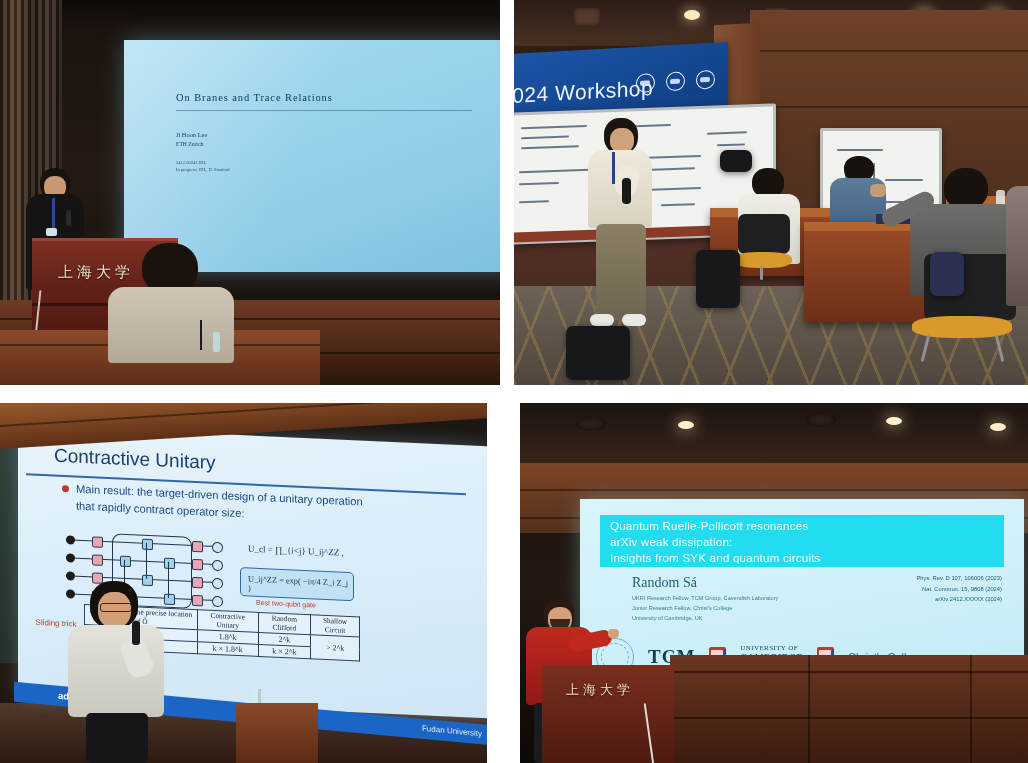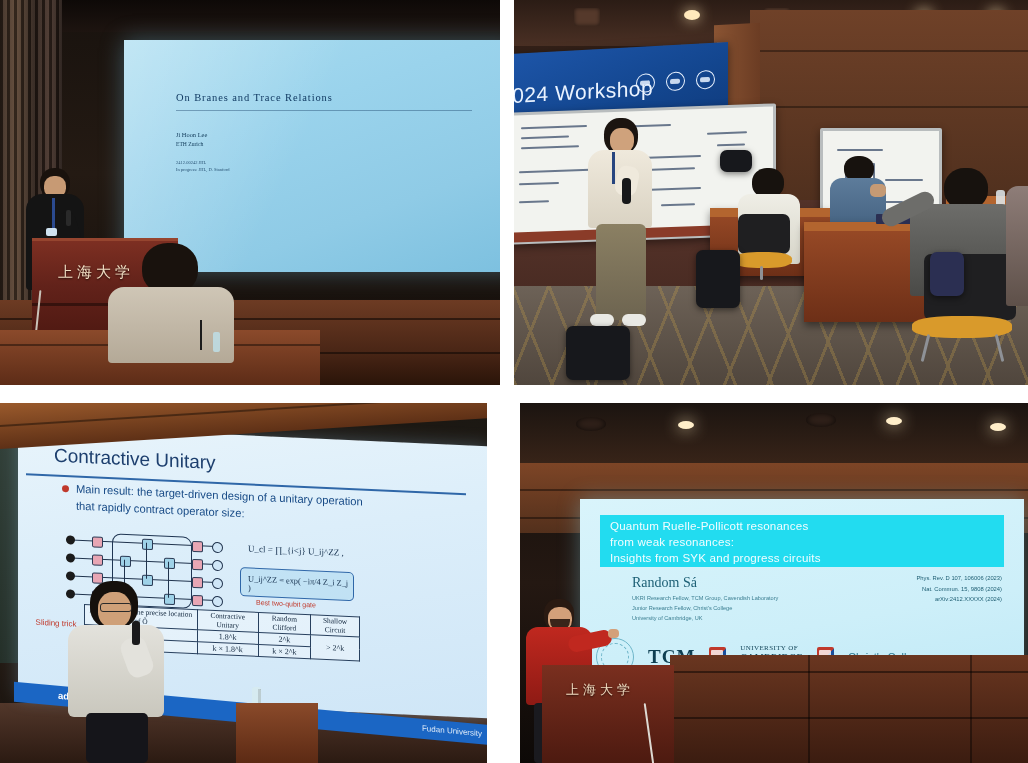--- a/index.html
+++ b/index.html
@@ -475,22 +475,22 @@
       <div class="pl" style="left:470px;top:20px;"></div>
     </div>
     <div class="br-wall">
       <div class="seam" style="top:26px;"></div>
       <div class="seam" style="top:54px;"></div>
     </div>
 
     <div class="br-screen">
       <div class="br-titlebar">
         <span style="top:4px;">Quantum Ruelle-Pollicott resonances</span>
-        <span style="top:20px;">from weak resonances:</span>
-        <span style="top:36px;">Insights from SYK and progress circuits</span>
+        <span style="top:20px;">arXiv weak dissipation:</span>
+        <span style="top:36px;">Insights from SYK and quantum circuits</span>
       </div>
 
       <div class="br-author">Random Sá</div>
       <div class="br-aff">
         <div>UKRI Research Fellow, TCM Group, Cavendish Laboratory</div>
         <div>Junior Research Fellow, Christ's College</div>
         <div>University of Cambridge, UK</div>
       </div>
       <div class="br-refs">
         <div>Phys. Rev. D 107, 106006 (2023)</div>

